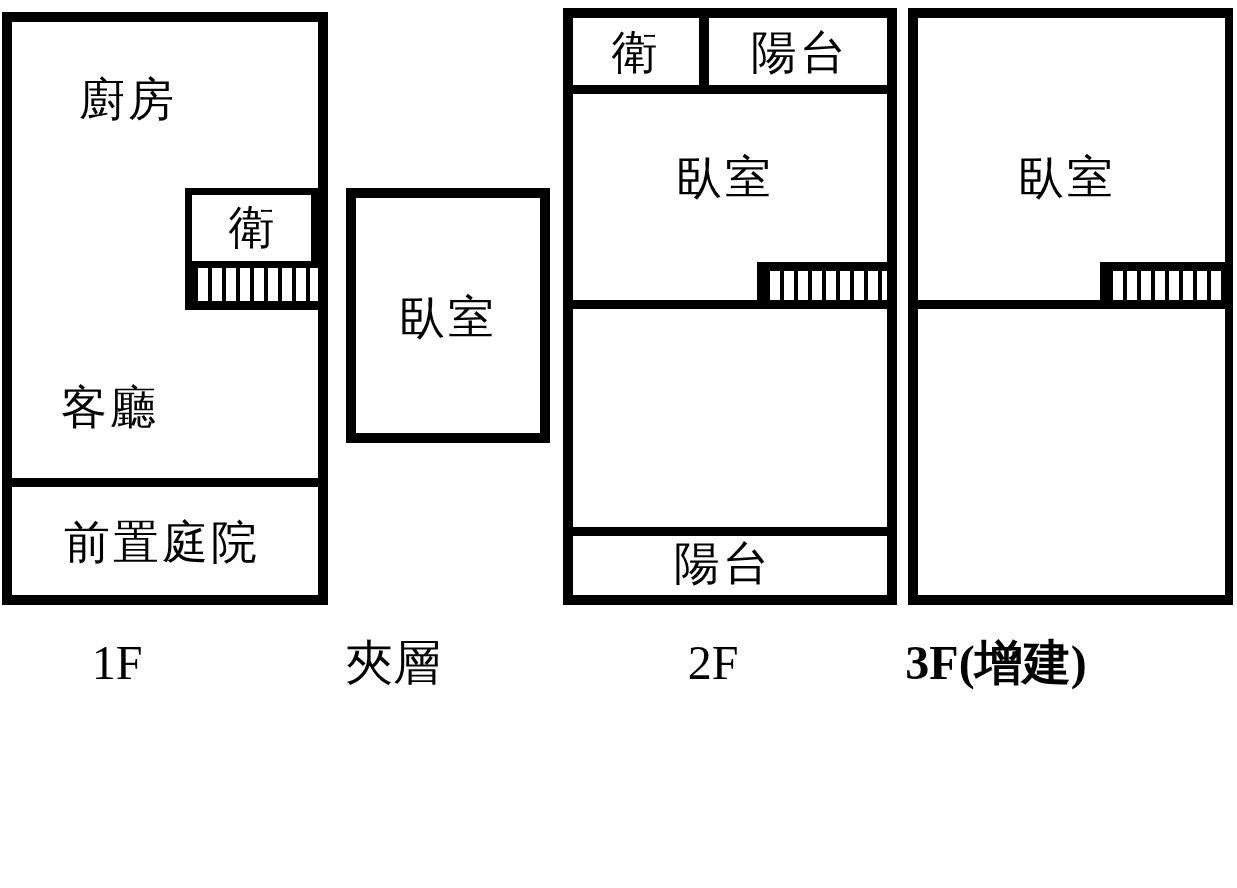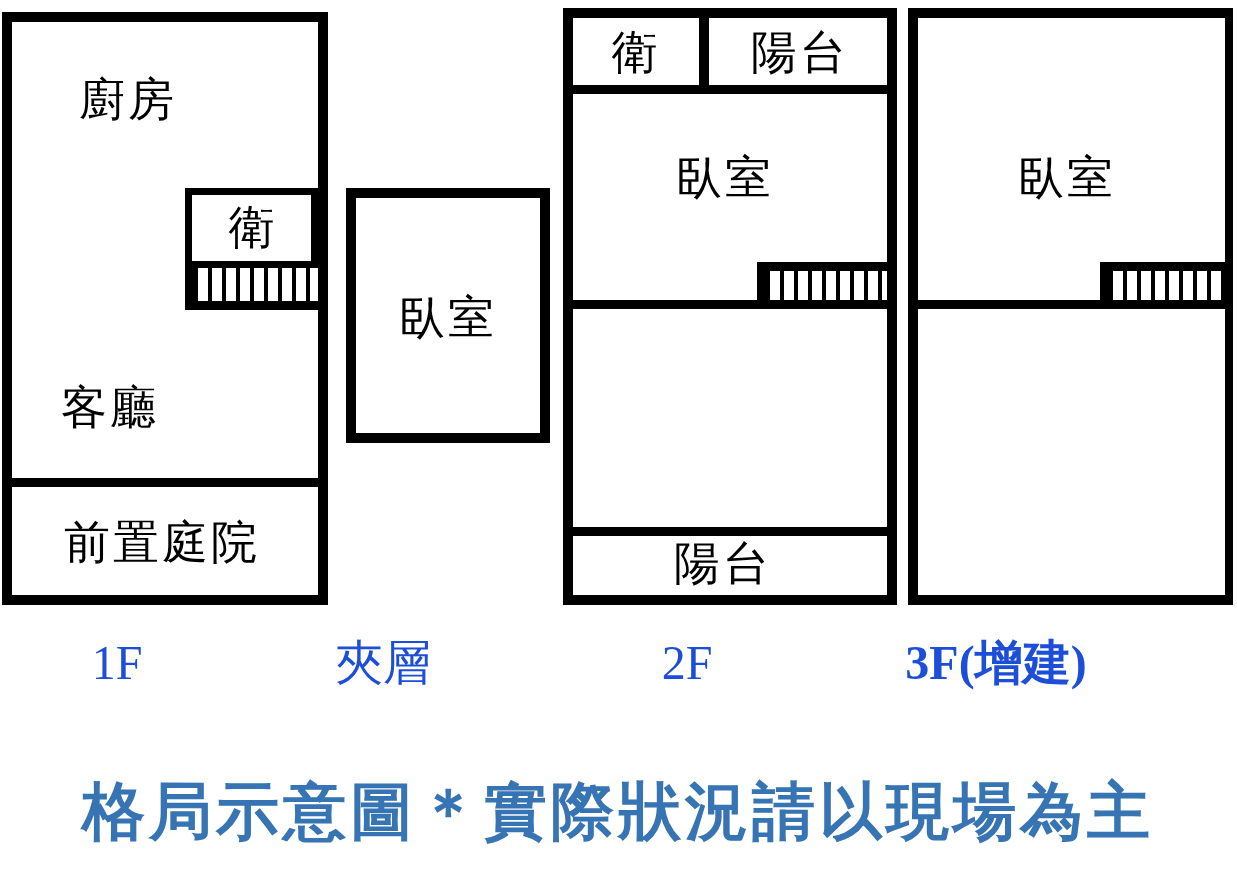--- a/index.html
+++ b/index.html
@@ -40,21 +40,21 @@
     font-size:46px;
     letter-spacing:3px;
     color:#000;
     white-space:nowrap;
     line-height:1;
   }
   .floor-label{
     position:absolute;
     transform:translate(-50%,-50%);
     font-size:48px;
-    color:#1d4ed8;
+    color:#000000;
     white-space:nowrap;
     line-height:1;
   }
   .caption{
     position:absolute;
     transform:translate(-50%,-50%);
     font-size:63px;
     font-weight:bold;
     letter-spacing:4px;
     white-space:nowrap;
@@ -71,35 +71,34 @@
   <div class="inner-box" style="left:185px;top:188px;width:133px;height:80px;"></div>
   <span class="room-label" style="left:253px;top:228px;">衛</span>
   <div class="stairs down" style="left:185px;top:268px;width:133px;height:42px;"></div>
   <div class="wall" style="left:2px;top:478px;width:326px;height:9px;"></div>
   <span class="room-label" style="left:110px;top:408px;">客廳</span>
   <span class="room-label" style="left:162px;top:543px;">前置庭院</span>
   <span class="floor-label" style="left:117px;top:663px;">1F</span>
 
   <div class="plan" style="left:346px;top:188px;width:204px;height:255px;"></div>
   <span class="room-label" style="left:448px;top:318px;">臥室</span>
-  <span class="floor-label" style="left:383px;top:663px;">夾層</span>
+  <span class="floor-label" style="left:393px;top:663px;">夾層</span>
 
   <div class="plan" style="left:563px;top:8px;width:334px;height:597px;"></div>
   <div class="wall" style="left:563px;top:85px;width:334px;height:9px;"></div>
   <div class="wall" style="left:699px;top:8px;width:10px;height:86px;"></div>
   <span class="room-label" style="left:636px;top:53px;">衛</span>
   <span class="room-label" style="left:800px;top:53px;">陽台</span>
   <span class="room-label" style="left:725px;top:178px;">臥室</span>
   <div class="stairs up" style="left:757px;top:262px;width:130px;height:38px;"></div>
   <div class="wall" style="left:563px;top:300px;width:334px;height:9px;"></div>
   <div class="wall" style="left:563px;top:527px;width:334px;height:9px;"></div>
   <span class="room-label" style="left:723px;top:564px;">陽台</span>
-  <span class="floor-label" style="left:687px;top:663px;">2F</span>
+  <span class="floor-label" style="left:713px;top:663px;">2F</span>
 
   <div class="plan" style="left:908px;top:8px;width:327px;height:597px;"></div>
   <span class="room-label" style="left:1067px;top:178px;">臥室</span>
   <div class="stairs up" style="left:1100px;top:262px;width:125px;height:38px;"></div>
   <div class="wall" style="left:908px;top:300px;width:327px;height:9px;"></div>
   <span class="floor-label" style="left:996px;top:663px;font-weight:bold;">3F(增建)</span>
 
-  <span class="caption" style="left: 618px; top: 812px; color: rgb(54, 116, 179);">格局示意圖＊實際狀況請以現場為主</span>
 
 </div>
 
 </body></html>

